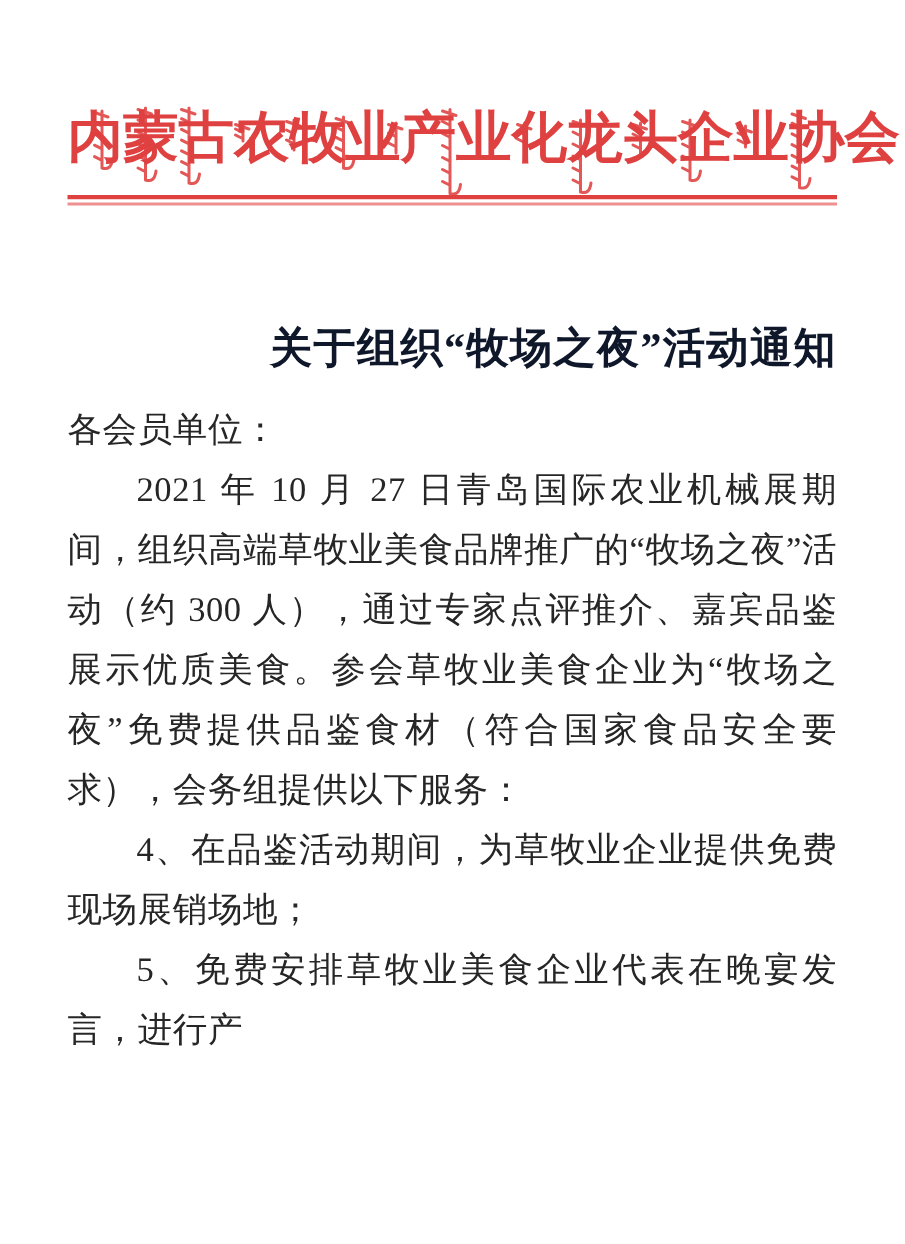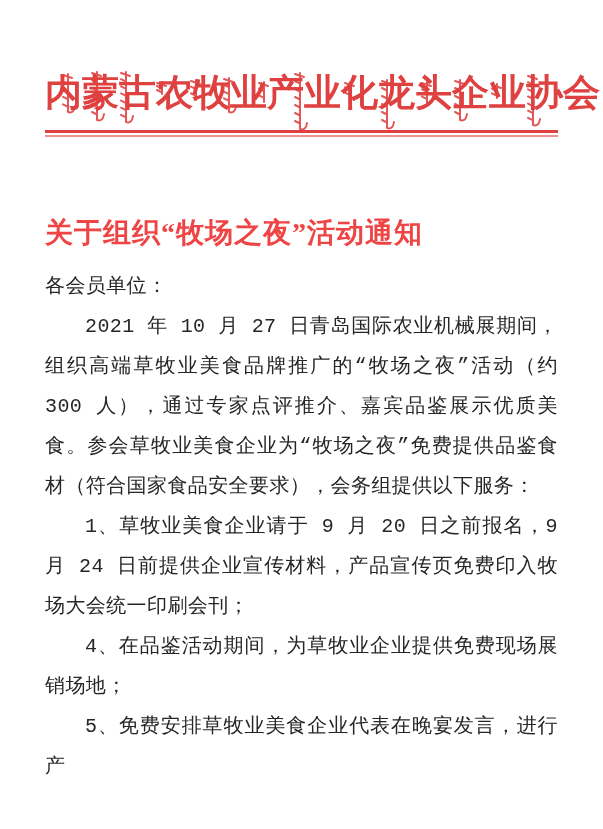--- a/index.html
+++ b/index.html
@@ -34,34 +34,33 @@
     color:var(--red);
     letter-spacing:0px;
     white-space:nowrap;
   }
   .rule{margin-top:14px;}
   .rule .thick{height:3px;background:var(--red);}
   .rule .gap{height:2px;background:#ffffff;}
   .rule .thin{height:2px;background:var(--red-light);}
   .doc-title{
     margin:78px 0 16px 0;
-    text-align:left;
+    text-align:right;
     font-size:28px;
     line-height:36px;
     font-weight:bold;
-    color:#ef4444;
+    color:#0f172a;
     letter-spacing:1px;
   }
   .body-text p{
     margin:0;
-    font-size:20px;
+    font-size:23px;
     line-height:40px;
     text-align:justify;
     letter-spacing:0.4px;
-    font-family:Liberation Mono, monospace;
   }
   .body-text p.indent{text-indent:2em;}
 </style>
 </head>
 <body>
 
 <div class="page">
 
   <div class="mongolian">
     <svg id="mongolian-svg" width="603" height="68" viewBox="0 0 603 68">
@@ -88,18 +87,17 @@
     <div class="thick"></div>
     <div class="gap"></div>
     <div class="thin"></div>
   </div>
 
   <h2 class="doc-title">关于组织“牧场之夜”活动通知</h2>
 
   <div class="body-text">
     <p>各会员单位：</p>
     <p class="indent">2021 年 10 月 27 日青岛国际农业机械展期间，组织高端草牧业美食品牌推广的“牧场之夜”活动（约 300 人），通过专家点评推介、嘉宾品鉴展示优质美食。参会草牧业美食企业为“牧场之夜”免费提供品鉴食材（符合国家食品安全要求），会务组提供以下服务：</p>
-    <p class="indent">1、草牧业美食企业请于 9 月 20 日之前报名，9 月 24 日前提供企业宣传材料，产品宣传页免费印入牧场大会统一印刷会刊；</p>
     <p class="indent">4、在品鉴活动期间，为草牧业企业提供免费现场展销场地；</p>
     <p class="indent">5、免费安排草牧业美食企业代表在晚宴发言，进行产</p>
   </div>
 
 </div>
 
 </body></html>

